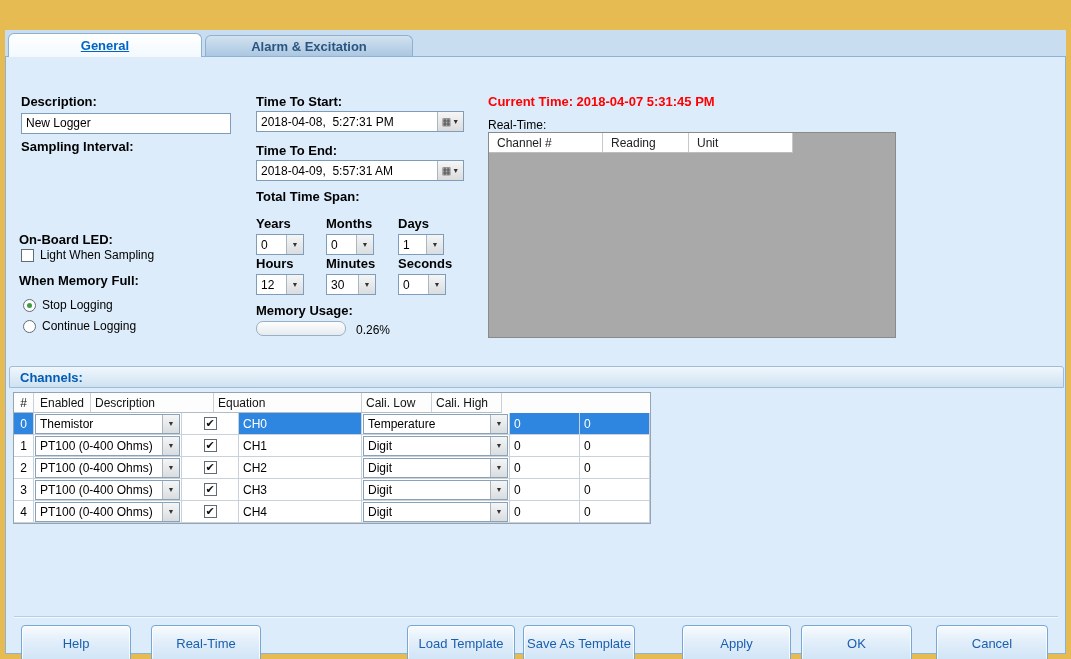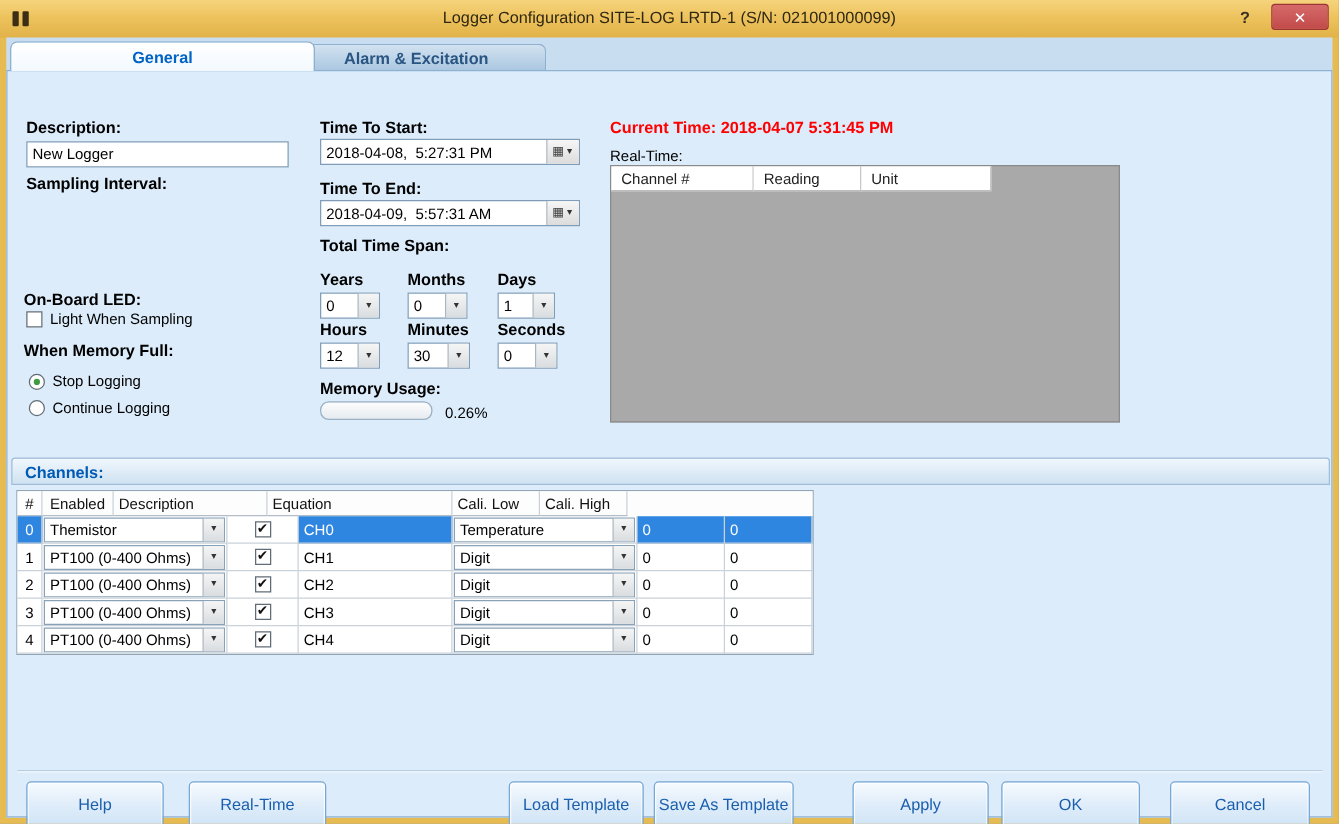--- a/index.html
+++ b/index.html
@@ -21,22 +21,22 @@
     background:linear-gradient(#d66a6a,#c24a4a); border:1px solid #9c3434; border-radius:3px;
     display:flex; align-items:center; justify-content:center; color:#fff; font-size:12px; cursor:pointer; }
 
   
   .inner { position:absolute; left:5px; top:30px; width:1061px; height:624px; background:#c8ddf0; }
 
   
   .tab { position:absolute; top:3px; height:24px; display:flex; align-items:center; justify-content:center;
     font-size:13px; font-weight:bold; border:1px solid #8fb0cf; border-bottom:none;
     border-radius:6px 6px 0 0; cursor:pointer; }
-  .tab-active { left:3px; width:244px; background:linear-gradient(#ffffff,#f2f9fe); color:#0063c6; z-index:3; }
-  .tab-inactive { left:224px; width:208px; height:22px; top:5px;
+  .tab-active { left:3px; width:194px; background:linear-gradient(#ffffff,#f2f9fe); color:#0063c6; z-index:3;text-decoration:underline; }
+  .tab-inactive { left:200px; width:208px; height:22px; top:5px;
     background:linear-gradient(#d2e2f0,#a9c6e0); color:#2a5582; z-index:1; }
 
   
   .page { position:absolute; left:0; top:26px; width:1061px; height:598px;
     background:#dcecfa; border:1px solid #8fb2d2; z-index:2; }
 
   .lbl { position:absolute; font-size:13px; font-weight:bold; color:#000; white-space:nowrap; }
   .lbl-n { position:absolute; font-size:12px; color:#000; white-space:nowrap; }
   .red-lbl { position:absolute; font-size:13px; font-weight:bold; color:#ff0000; white-space:nowrap; }
 
@@ -106,31 +106,20 @@
   .btn { position:absolute; top:568px; height:37px; border:1px solid #76a7d6; border-radius:4px;
     background:linear-gradient(#f7fbfe,#e2eefa 45%,#cfe4f6); color:#1a5fae; font-size:13px;
     display:flex; align-items:center; justify-content:center; cursor:pointer;
     box-shadow:inset 0 0 0 1px rgba(255,255,255,.8); }
 </style>
 </head>
 <body>
 
 <div class="window">
 
-  <div class="titlebar">
-    <div class="app-icon">
-      <div class="bar b1"></div>
-        <div class="bar b2"></div>
-    </div>
-    <div class="title-text">Logger Configuration SITE-LOG LRTD-1 (S/N: 021001000099)</div>
-    <div class="help-btn">?</div>
-    <div class="close-btn">
-      <span>✕</span>
-    </div>
-  </div>
 
   <div class="inner">
 
     <div class="tab tab-active">General</div>
     <div class="tab tab-inactive">Alarm &amp; Excitation</div>
 
     <div class="page">
 
       <div class="lbl" style="left:15px; top:37px;">Description:</div>
       <div class="txt" style="left:15px; top:56px; width:210px;">New Logger</div>

